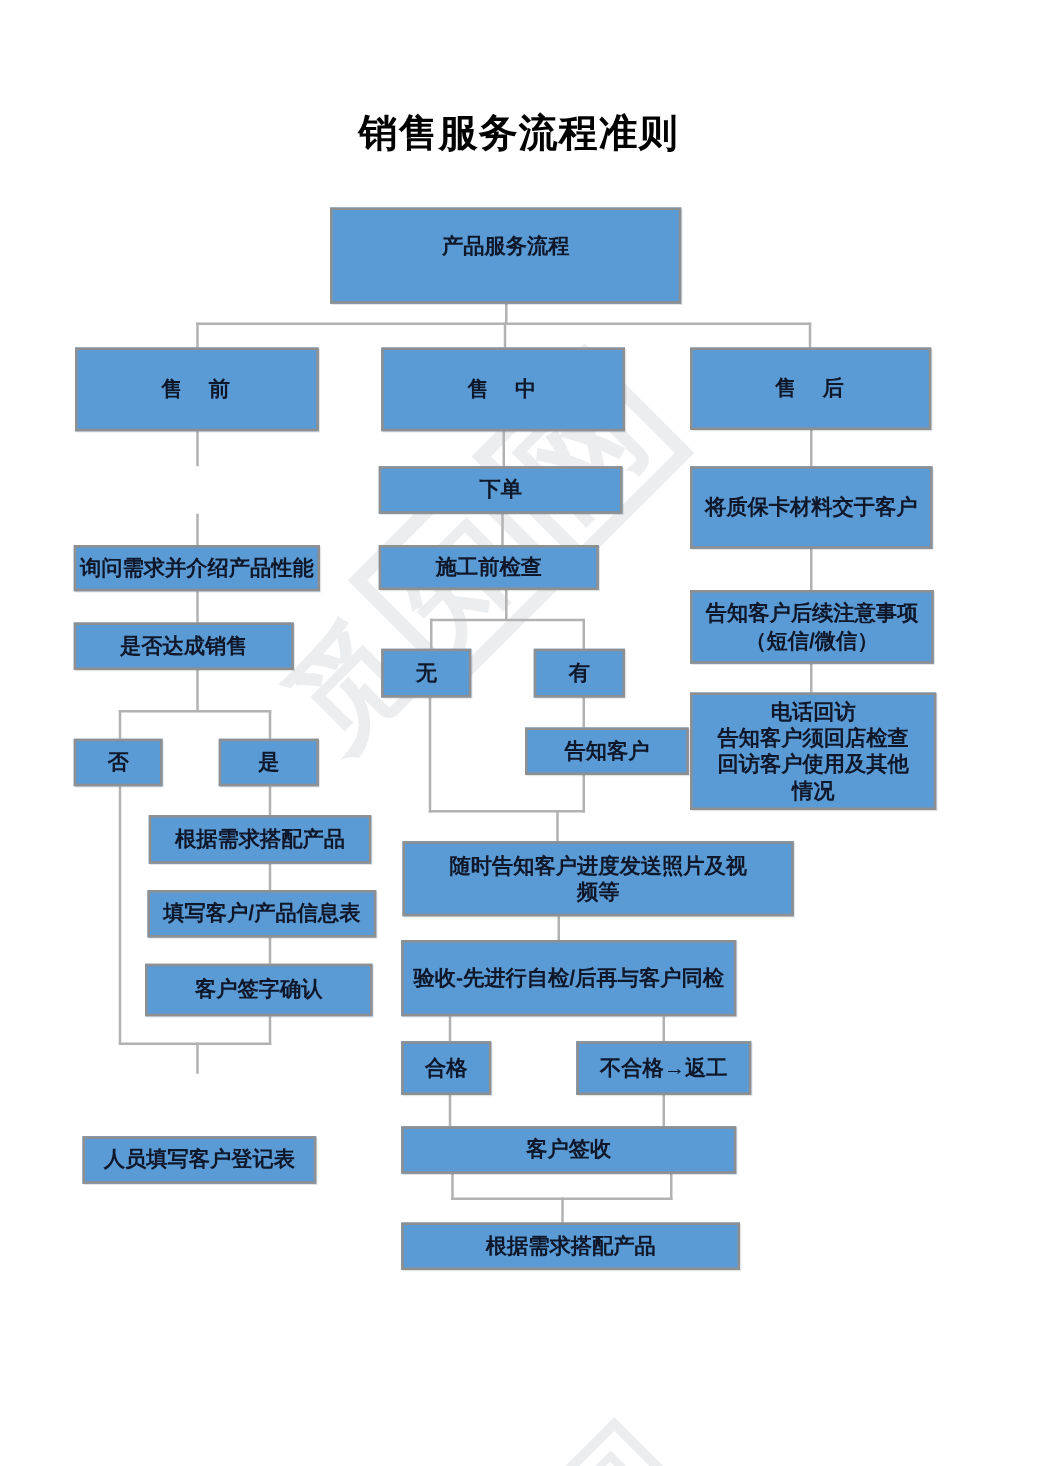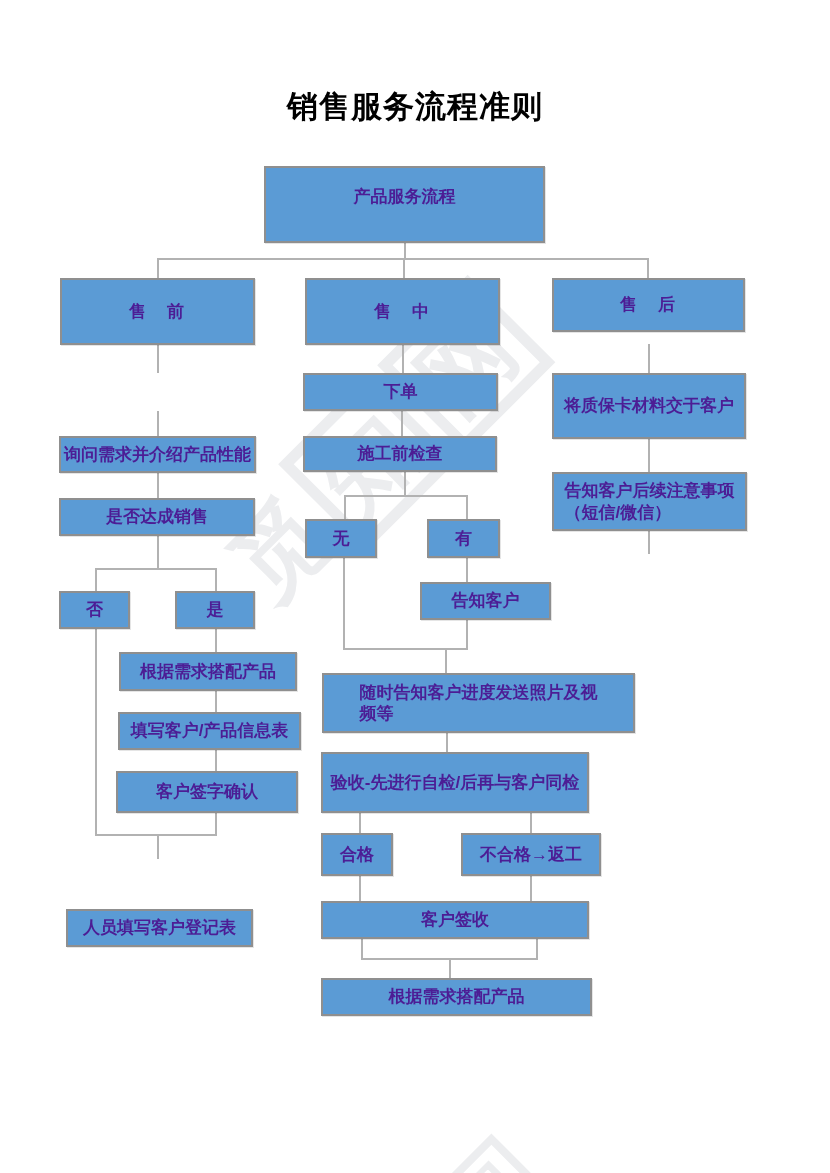--- a/index.html
+++ b/index.html
@@ -19,28 +19,28 @@
     color:#000000;
     letter-spacing:1px;
     z-index:3;
   }
   .node{
     position:absolute;
     box-sizing:border-box;
     background:#5B9BD5;
     border:2px solid #8F8F8F;
     box-shadow:1px 1px 0 rgba(0,0,0,0.10);
-    color:#4c1d95;
+    color:#0f172a;
     font-weight:bold;
     font-size:17px;
     line-height:1.25;
     display:flex;
     align-items:center;
     justify-content:center;
-    text-align:left;
+    text-align:center;
     white-space:pre-line;
     z-index:2;
   }
   .node.hdr{letter-spacing:2px;}
   .node.root{padding-bottom:16px;}
   .ln{
     position:absolute;
     background:#B2B2B2;
     z-index:1;
     display:block;
@@ -121,41 +121,45 @@
   <i class="ln" style="left:449px;top:958px;width:2px;height:20px"></i>
 
   <i class="ln" style="left:648px;top:344px;width:2px;height:29px"></i>
   <i class="ln" style="left:648px;top:439px;width:2px;height:33px"></i>
   <i class="ln" style="left:648px;top:531px;width:2px;height:23px"></i>
 
   <div class="node root" style="left:264px;top:166px;width:281px;height:77px">产品服务流程</div>
 
   <div class="node hdr" style="left:60px;top:278px;width:195px;height:67px">售　前</div>
   <div class="node hdr" style="left:305px;top:278px;width:195px;height:67px">售　中</div>
-  <div class="node hdr" style="left:552px;top:278px;width:193px;height:54px">售　后</div>
+  <div class="node hdr" style="left:552px;top:278px;width:193px;height:66px">售　后</div>
 
   <div class="node" style="left:59px;top:436px;width:197px;height:37px">询问需求并介绍产品性能</div>
-  <div class="node" style="left:59px;top:498px;width:196px;height:38px">是否达成销售</div>
+  <div class="node" style="left:59px;top:498px;width:176px;height:38px">是否达成销售</div>
   <div class="node" style="left:59px;top:591px;width:71px;height:38px">否</div>
   <div class="node" style="left:175px;top:591px;width:80px;height:38px">是</div>
   <div class="node" style="left:119px;top:652px;width:178px;height:39px">根据需求搭配产品</div>
   <div class="node" style="left:118px;top:712px;width:183px;height:38px">填写客户/产品信息表</div>
   <div class="node" style="left:116px;top:771px;width:182px;height:42px">客户签字确认</div>
   <div class="node" style="left:66px;top:909px;width:187px;height:38px">人员填写客户登记表</div>
 
   <div class="node" style="left:303px;top:373px;width:195px;height:38px">下单</div>
-  <div class="node" style="left:303px;top:436px;width:194px;height:36px">施工前检查</div>
+  <div class="node" style="left:303px;top:436px;width:176px;height:36px">施工前检查</div>
   <div class="node" style="left:305px;top:519px;width:72px;height:39px">无</div>
   <div class="node" style="left:427px;top:519px;width:73px;height:39px">有</div>
   <div class="node" style="left:420px;top:582px;width:131px;height:38px">告知客户</div>
   <div class="node" style="left:322px;top:673px;width:313px;height:60px">随时告知客户进度发送照片及视
 频等</div>
   <div class="node" style="left:321px;top:752px;width:268px;height:61px">验收-先进行自检/后再与客户同检</div>
   <div class="node" style="left:321px;top:833px;width:72px;height:43px">合格</div>
   <div class="node" style="left:461px;top:833px;width:140px;height:43px">不合格→返工</div>
   <div class="node" style="left:321px;top:901px;width:268px;height:38px">客户签收</div>
   <div class="node" style="left:321px;top:978px;width:271px;height:38px">根据需求搭配产品</div>
 
   <div class="node" style="left:552px;top:373px;width:194px;height:66px">将质保卡材料交于客户</div>
   <div class="node" style="left:552px;top:472px;width:195px;height:59px">告知客户后续注意事项
 （短信/微信）</div>
+  <div class="node" style="left:552px;top:554px;width:197px;height:94px">电话回访
+告知客户须回店检查
+回访客户使用及其他
+情况</div>
 
 </div>
 
 </body></html>

